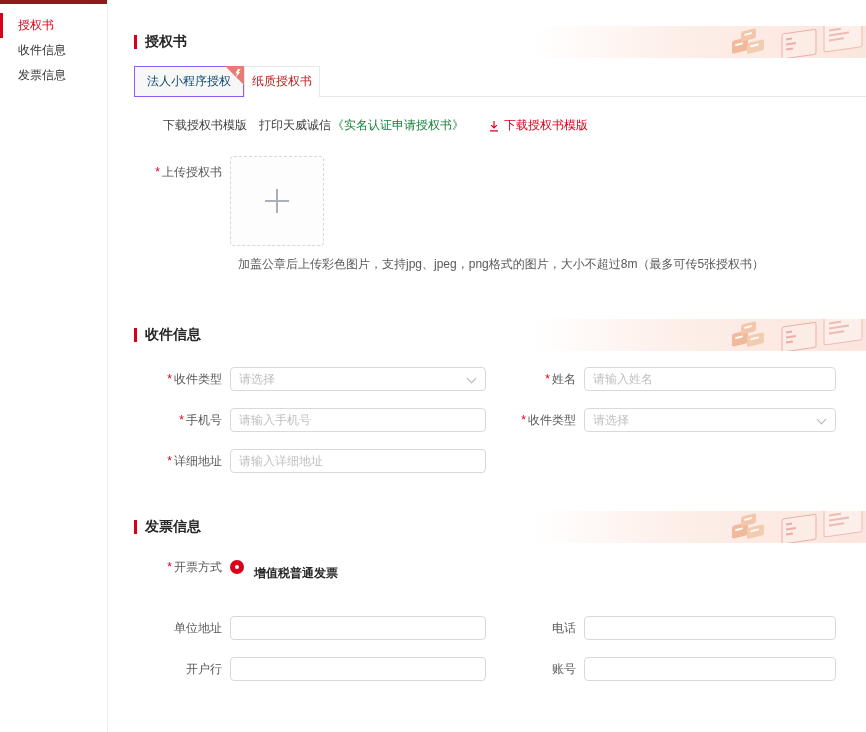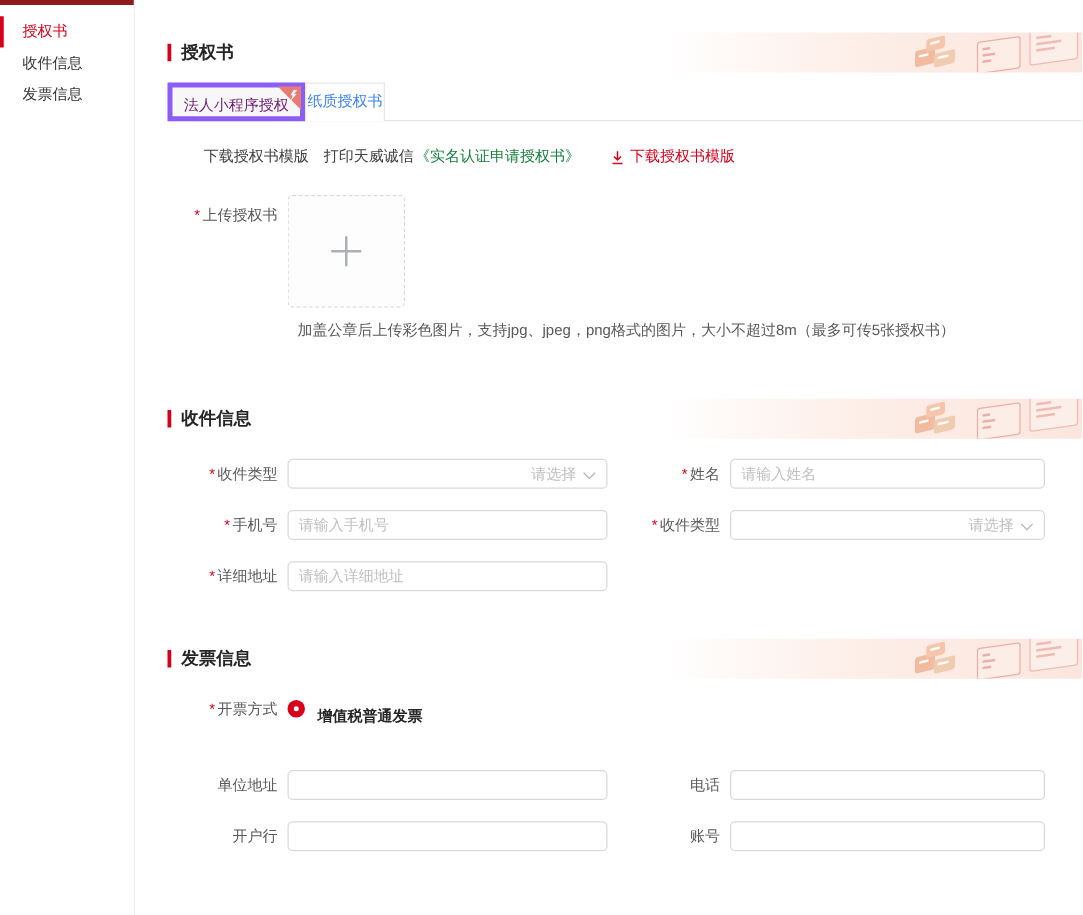--- a/index.html
+++ b/index.html
@@ -26,24 +26,24 @@
   .tbar { width:3px; height:14px; background:#d9001b; margin-right:8px; }
   .stitle { font-size:14px; font-weight:700; color:#262626; }
   .deco { width:332px; height:32px; overflow:hidden;
     background:linear-gradient(90deg, rgba(253,238,233,0) 0%, #fdeee8 45%, #fbe6de 100%); }
   
   .tabs { display:flex; position:relative; margin-top:8px; height:31px; width:732px; }
   .tabs::after { content:""; position:absolute; left:0; right:0; bottom:0;
     height:1px; background:#e8e8e8; }
   .tab { position:relative; height:31px; line-height:29px; text-align:center;
     cursor:pointer; }
-  .tab.inactive { width:110px; background:#f7f7f7; border:4px solid #8b5cf6;
-    color:#701a75; z-index:1; }
-  .tab.active { width:64px; background:#fff; border:1px solid #e8e8e8;
-    border-bottom:none; color:#3b82f6; z-index:2; }
+  .tab.inactive { width:110px; background:#f7f7f7; border:1px solid #8b5cf6;
+    color:#0c4a6e; z-index:1; }
+  .tab.active { width:76px; background:#fff; border:1px solid #e8e8e8;
+    border-bottom:none; color:#b91c1c; z-index:2; }
   .corner-badge { position:absolute; top:-1px; right:-1px; display:block; }
   
   .dl-row { margin-top:20px; margin-left:29px; display:flex; align-items:center;
     height:17px; }
   .dl-label { color:#404040; margin-right:12px; }
   .dl-sentence { color:#404040; }
   .dl-doc { color:#15803d; margin-left:1px; }
   .dl-icon { margin-left:24px; margin-right:4px; display:flex; align-items:center; cursor:pointer; }
   .dl-link { color:#d9001b; cursor:pointer; }
   
@@ -66,21 +66,21 @@
   .fld.right { margin-left:2px; }
   .fld.left .control { width:256px; }
   .fld.right .control { width:252px; }
   .control { height:24px; }
   .inp { height:24px; border:1px solid #d9d9d9; border-radius:4px; padding:0 8px;
     font-size:12px; color:#333; background:#fff; outline:none; font-family:inherit; }
   .inp::placeholder { color:#bfbfbf; }
   .inp:disabled { background:#f5f5f5; border-color:#e3e3e3; }
   .select { height:24px; border:1px solid #d9d9d9; border-radius:4px;
     padding:0 24px 0 8px; display:flex; align-items:center; position:relative;
-    cursor:pointer; background:#fff;justify-content:flex-end; }
+    cursor:pointer; background:#fff; }
   .select .ph { color:#bfbfbf; }
   .chev { position:absolute; right:10px; top:7px; width:7px; height:7px;
     border-right:1px solid #b3b3b3; border-bottom:1px solid #b3b3b3;
     transform:rotate(45deg); }
   
   .radio-row { display:flex; align-items:center; margin-top:14px; height:20px; }
   .radio { width:14px; height:14px; border-radius:50%; background:#d9001b;
     position:relative; flex:none; cursor:pointer; }
   .radio::after { content:""; position:absolute; left:5px; top:5px; width:4px;
     height:4px; border-radius:50%; background:#fff; }

